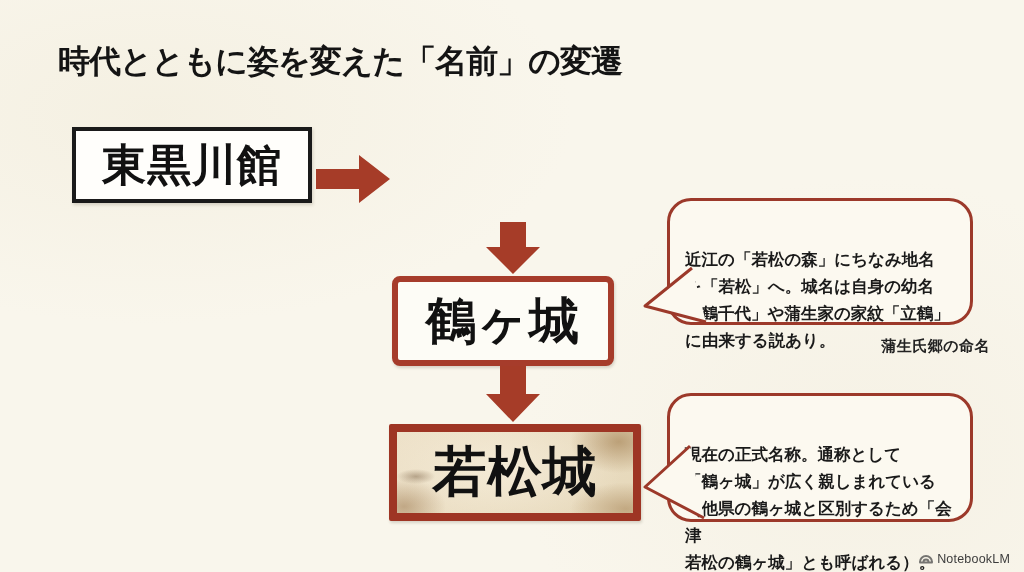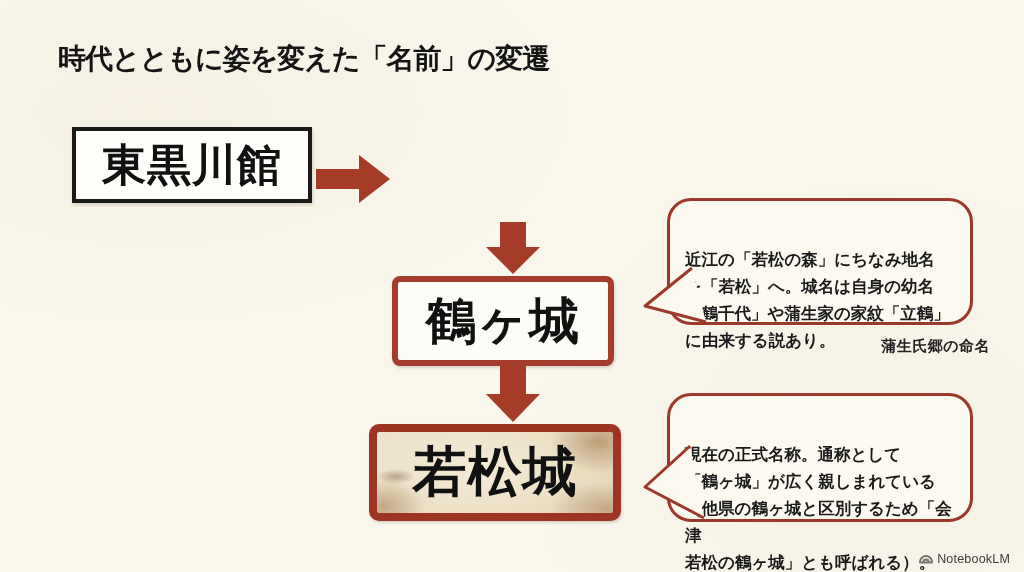--- a/index.html
+++ b/index.html
@@ -11,39 +11,39 @@
   .slide{
     position:relative;width:1024px;height:572px;
     background:
       radial-gradient(ellipse 600px 300px at 15% 20%, rgba(240,234,216,.5), transparent 70%),
       radial-gradient(ellipse 500px 400px at 85% 80%, rgba(243,238,224,.6), transparent 70%),
       #f9f6ec;
   }
   .title{
     position:absolute;left:58px;top:40px;
     font-family:"Liberation Serif","DejaVu Serif",serif;
-    font-size:28px;font-weight:600;color:#141414;
+    font-size:32px;font-weight:600;color:#141414;
     letter-spacing:-1px;white-space:nowrap;
   }
   .node{
     position:absolute;box-sizing:border-box;
     display:flex;align-items:center;justify-content:center;
     background:#fffefb;border:4px solid #1a1a1a;
     font-weight:700;color:#111;letter-spacing:1px;
     box-shadow:1px 2px 3px rgba(60,50,30,.18);
   }
   .node-1{left:72px;top:127px;width:240px;height:76px;font-size:44px;}
   .node-2{left:394px;top:141px;width:237px;height:76px;font-size:44px;}
   .node-3{
     left:392px;top:276px;width:222px;height:90px;font-size:50px;
     border:6px solid #a63c2b;border-radius:8px;background:#fdfcf6;
   }
   .node-4{
-    left:369px;top:424px;width:252px;height:97px;font-size:54px;
-    border:8px solid #9e3524;border-radius:10px;
+    left:389px;top:424px;width:252px;height:97px;font-size:54px;
+    border:8px solid #9e3524;border-radius:2px;
     background:
       radial-gradient(ellipse 70px 45px at 94% 12%, rgba(151,112,62,.55), transparent 70%),
       radial-gradient(ellipse 60px 40px at 3% 92%, rgba(140,100,55,.45), transparent 70%),
       radial-gradient(ellipse 80px 38px at 97% 95%, rgba(150,110,60,.45), transparent 70%),
       radial-gradient(ellipse 26px 10px at 8% 55%, rgba(90,60,30,.38), transparent 75%),
       radial-gradient(ellipse 140px 70px at 45% 45%, rgba(248,240,222,.7), transparent 85%),
       linear-gradient(135deg,#eee2ca,#e6d8ba);
   }
   .arrow{position:absolute;}
   .callout{

